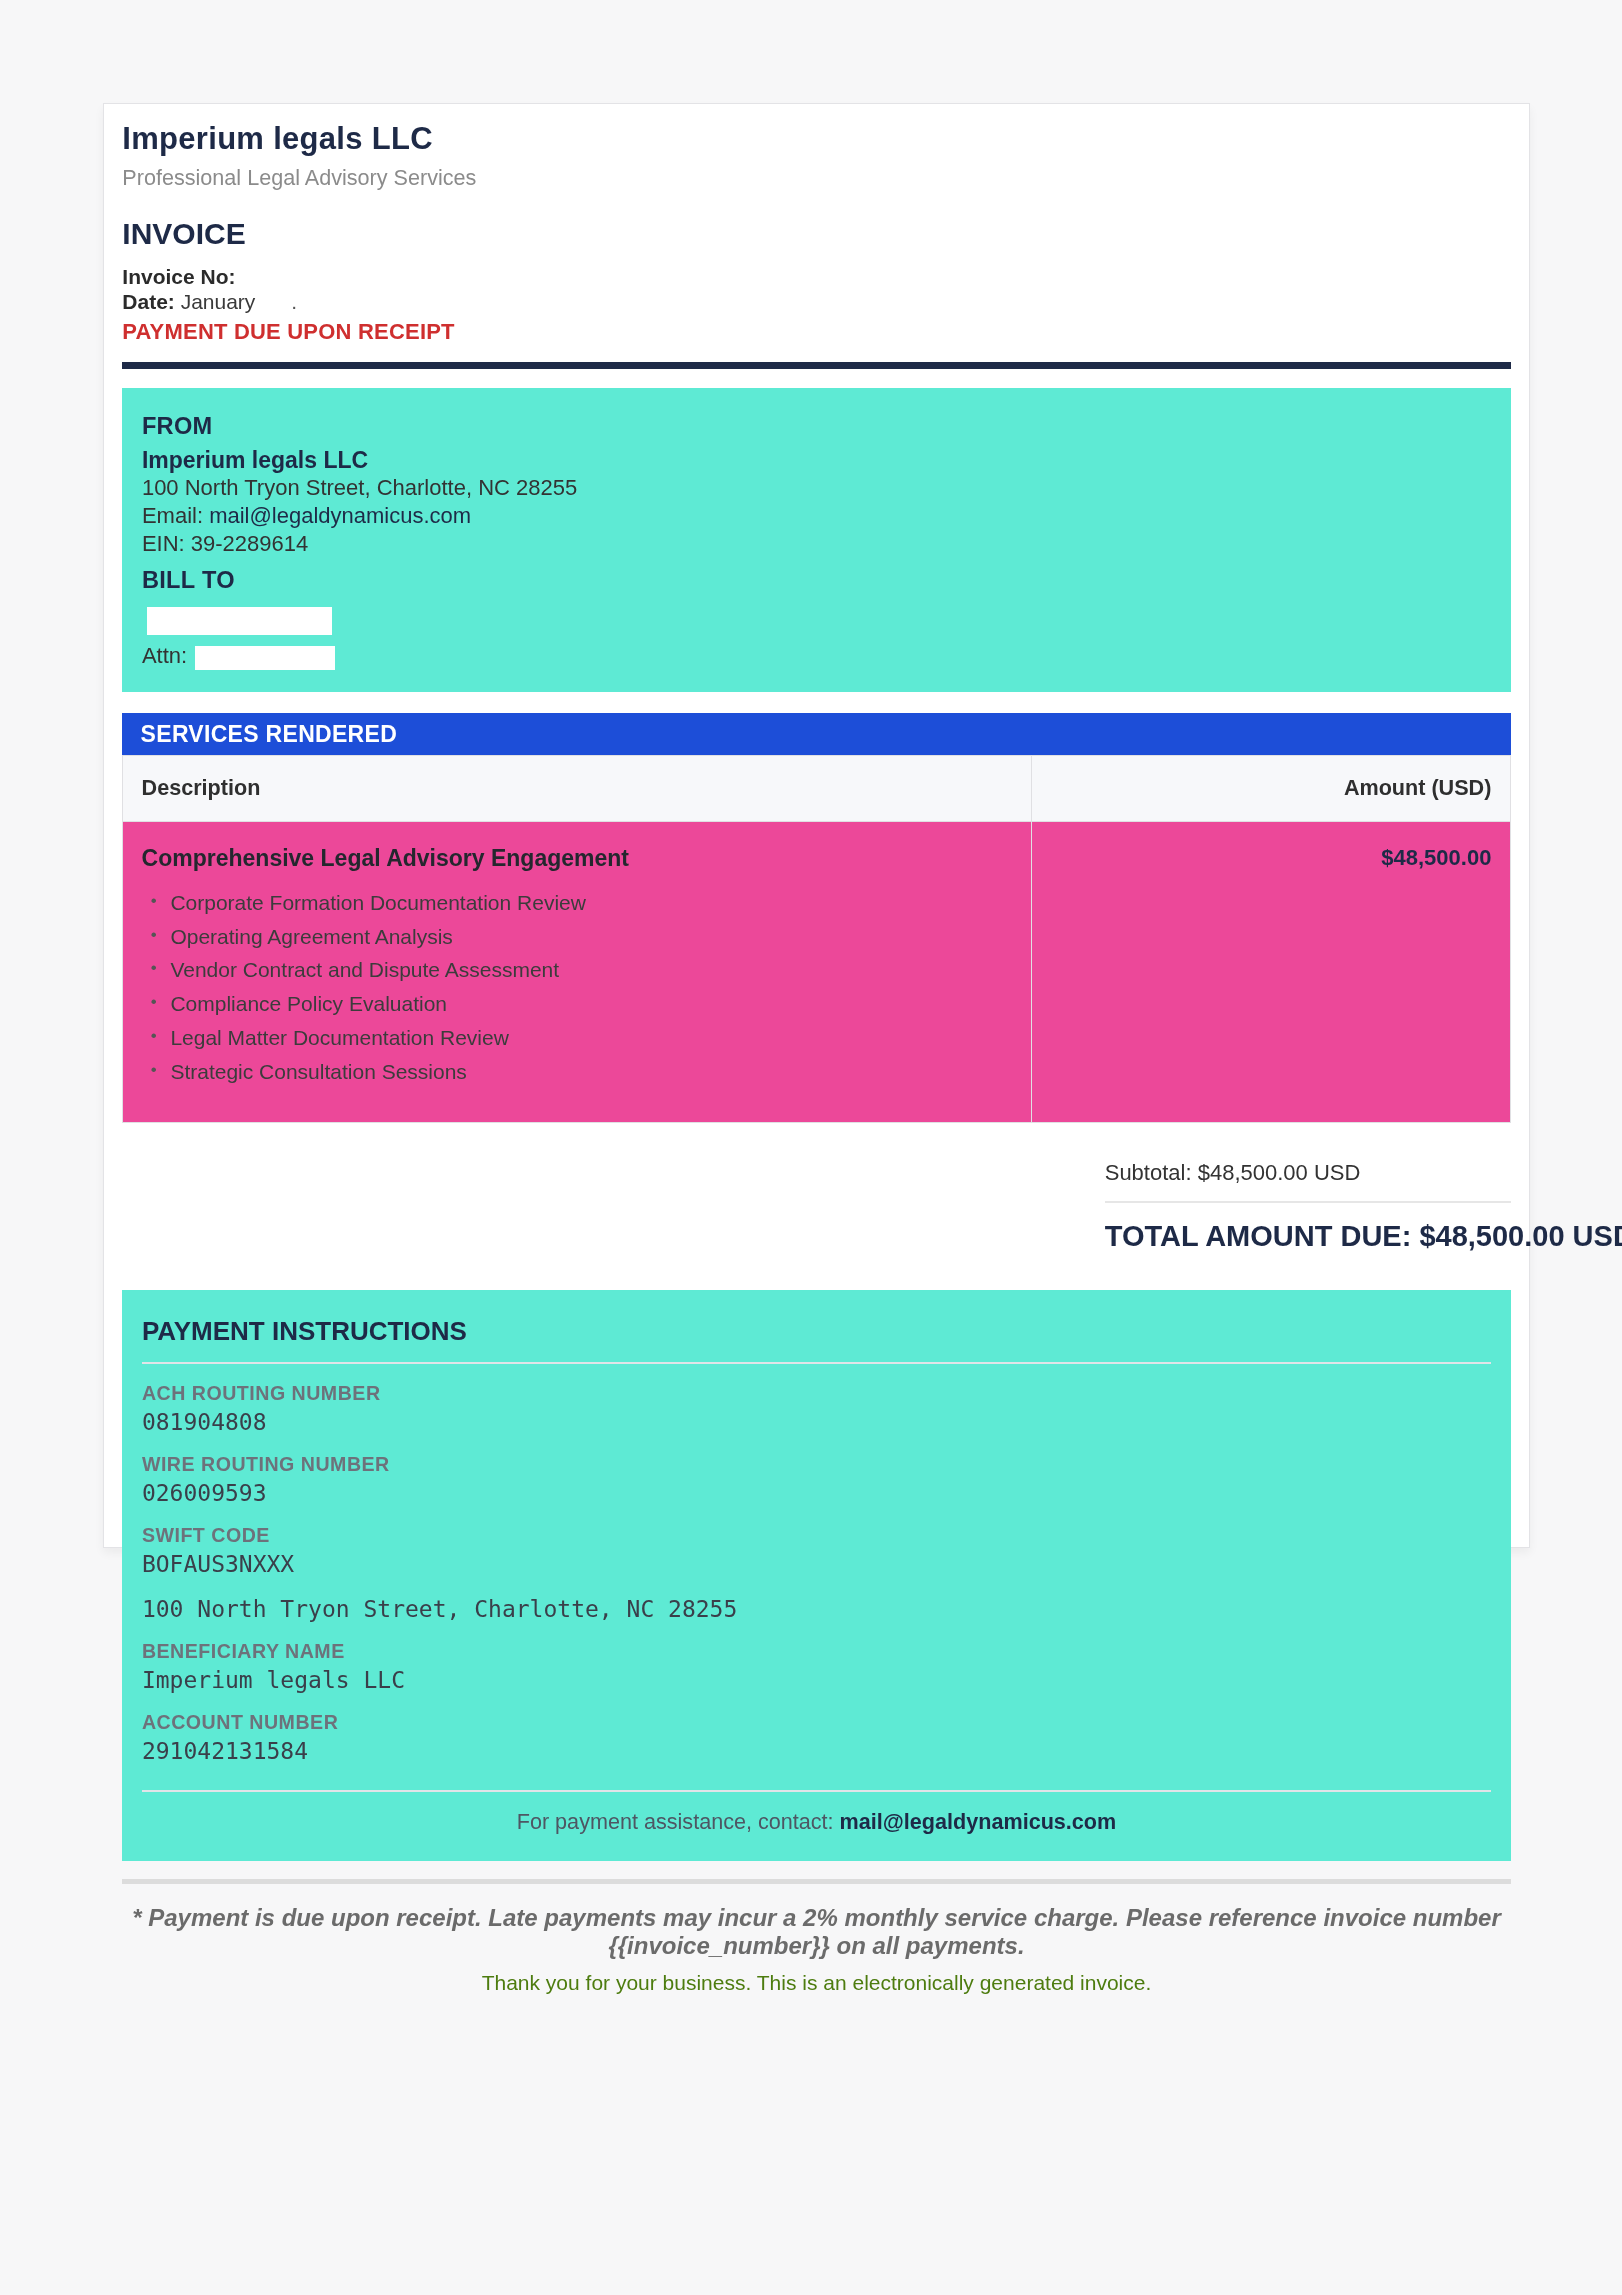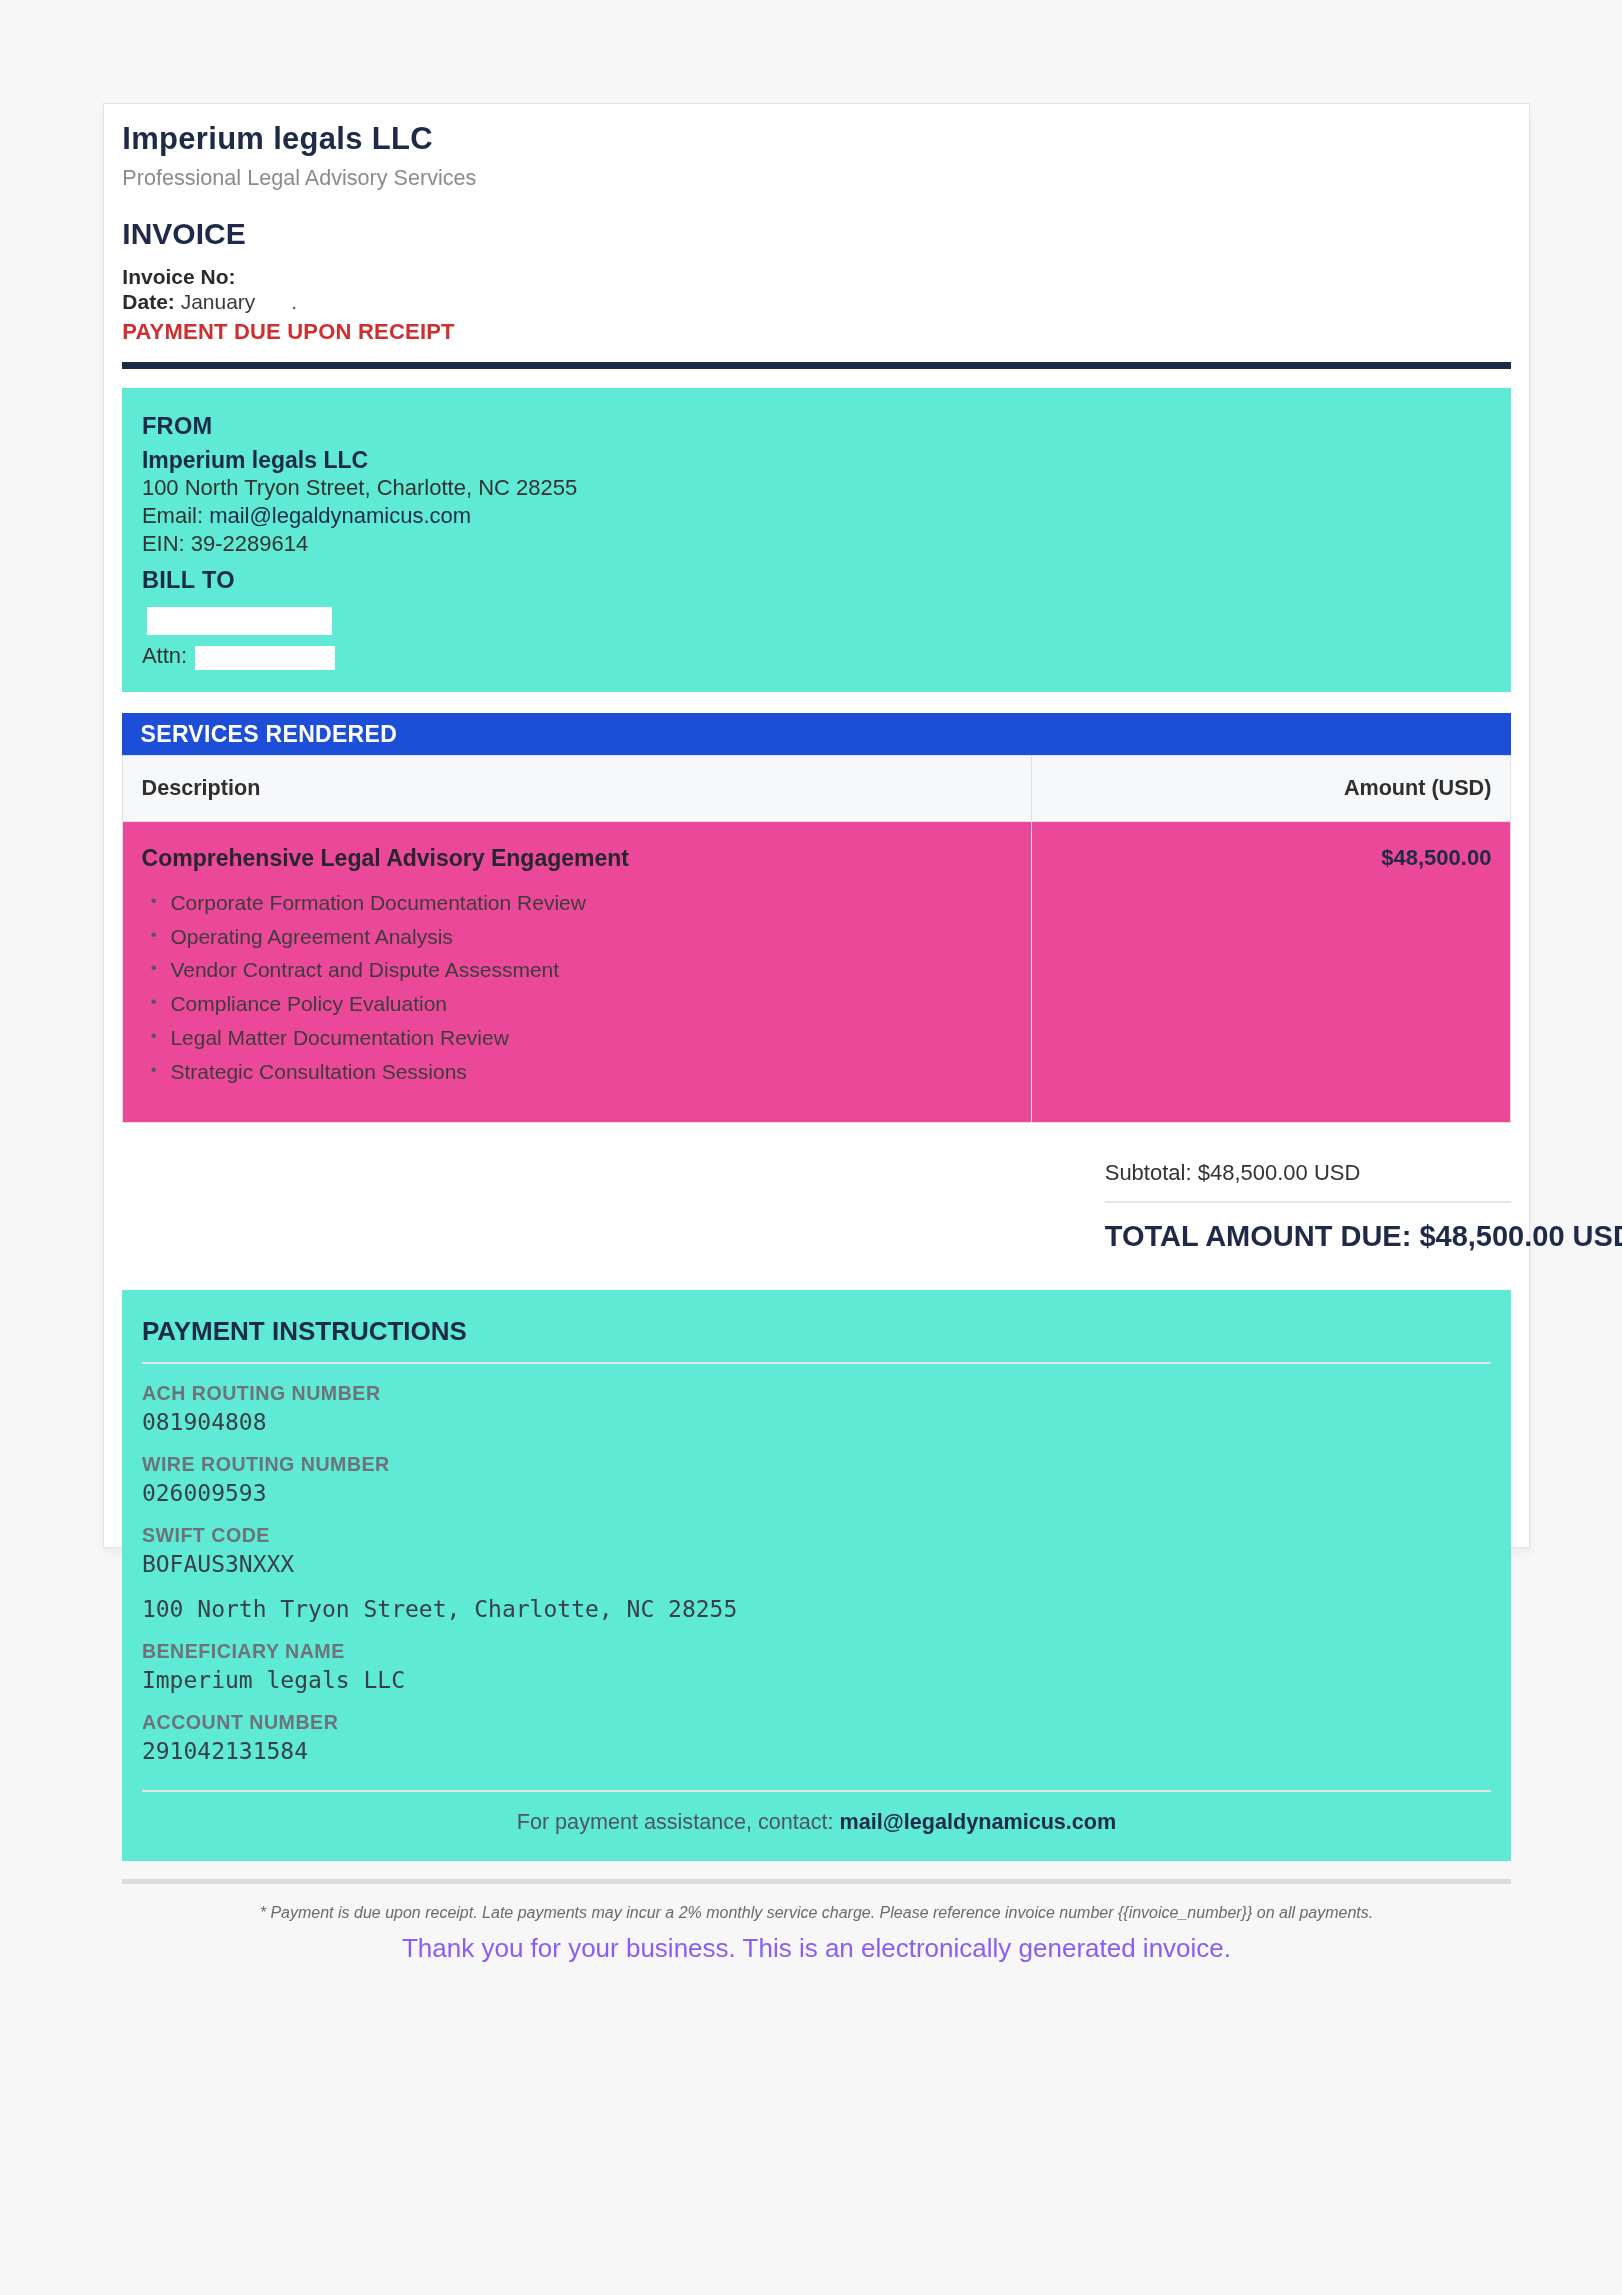--- a/index.html
+++ b/index.html
@@ -166,29 +166,30 @@
     text-align: center;
     font-size: 21.6px;
     color: #4e5663;
   }
   .assist-line .email-link { font-weight: bold; }
   
   .footer-divider { height: 5.2px; background: #dcdcdc; margin-top: 18.3px; }
   .terms-line {
     margin-top: 19.6px;
     text-align: center;
-    font-size: 16px;
+    font-size: 24px;
     font-style: italic;
     color: #6b6b6b;
+    font-weight: bold;
   }
   .thanks-line {
     margin-top: 10.5px;
     text-align: center;
-    font-size: 26px;
-    color: #8b5cf6;
+    font-size: 21px;
+    color: #4d7c0f;
   }
 </style>
 </head>
 <body>
 
 <div class="card">
 
   <h1 class="company-title">Imperium legals LLC</h1>
   <div class="tagline">Professional Legal Advisory Services</div>
   <div class="invoice-title">INVOICE</div>

